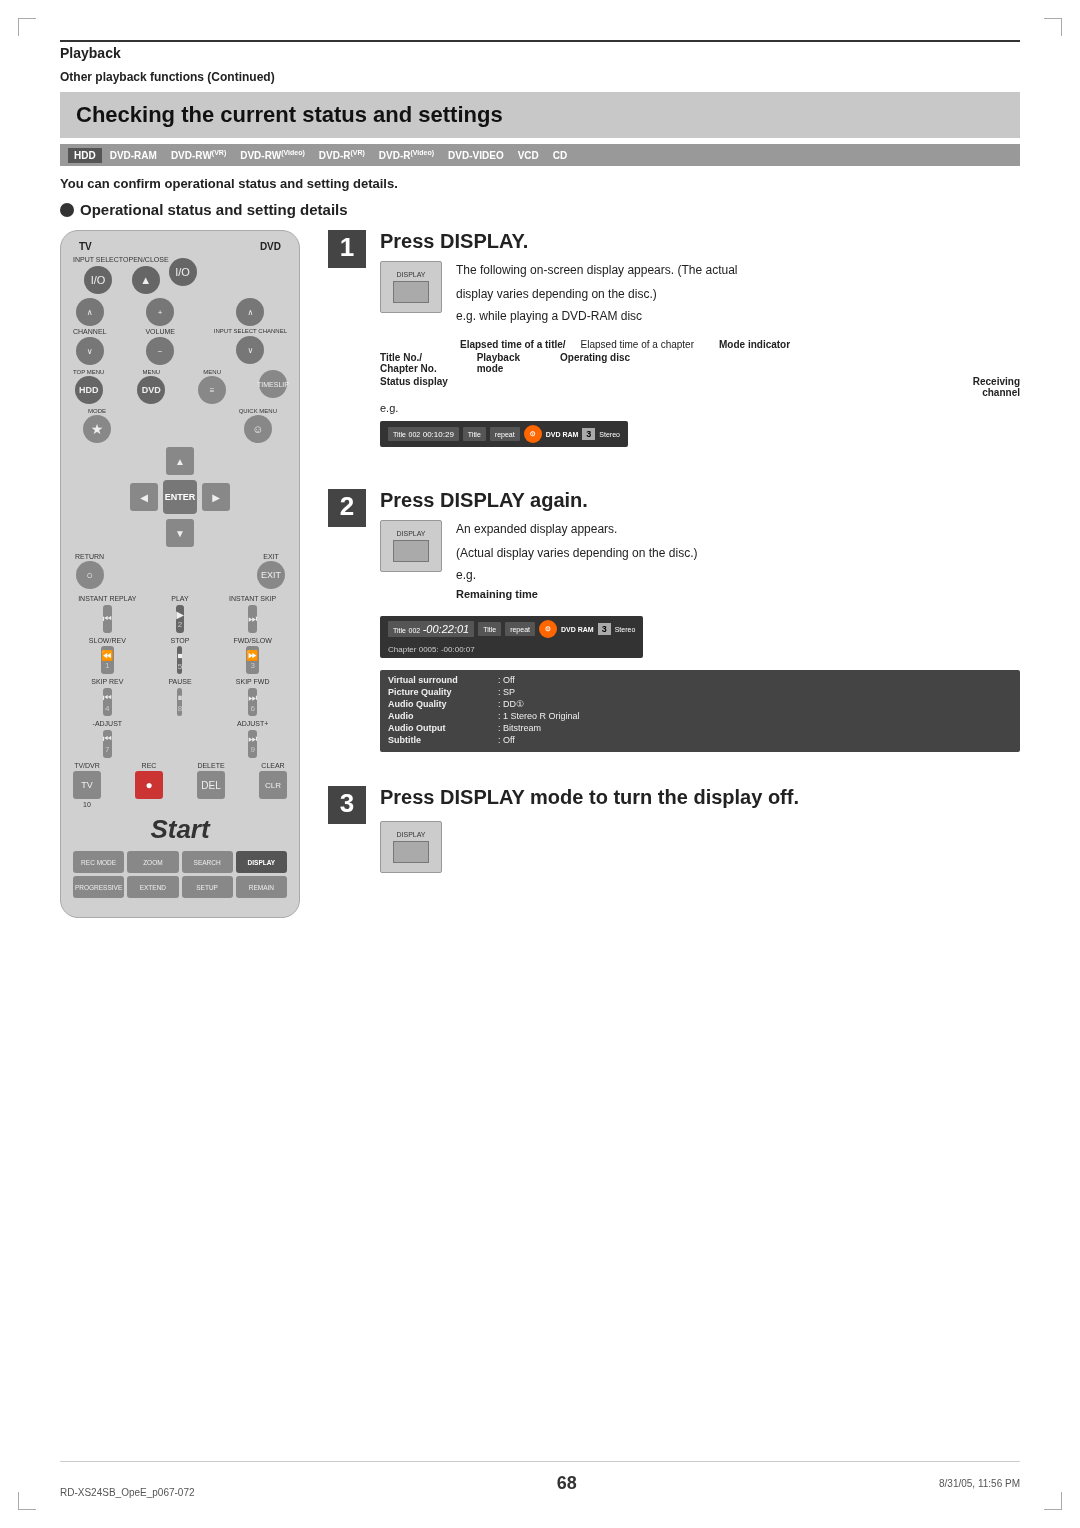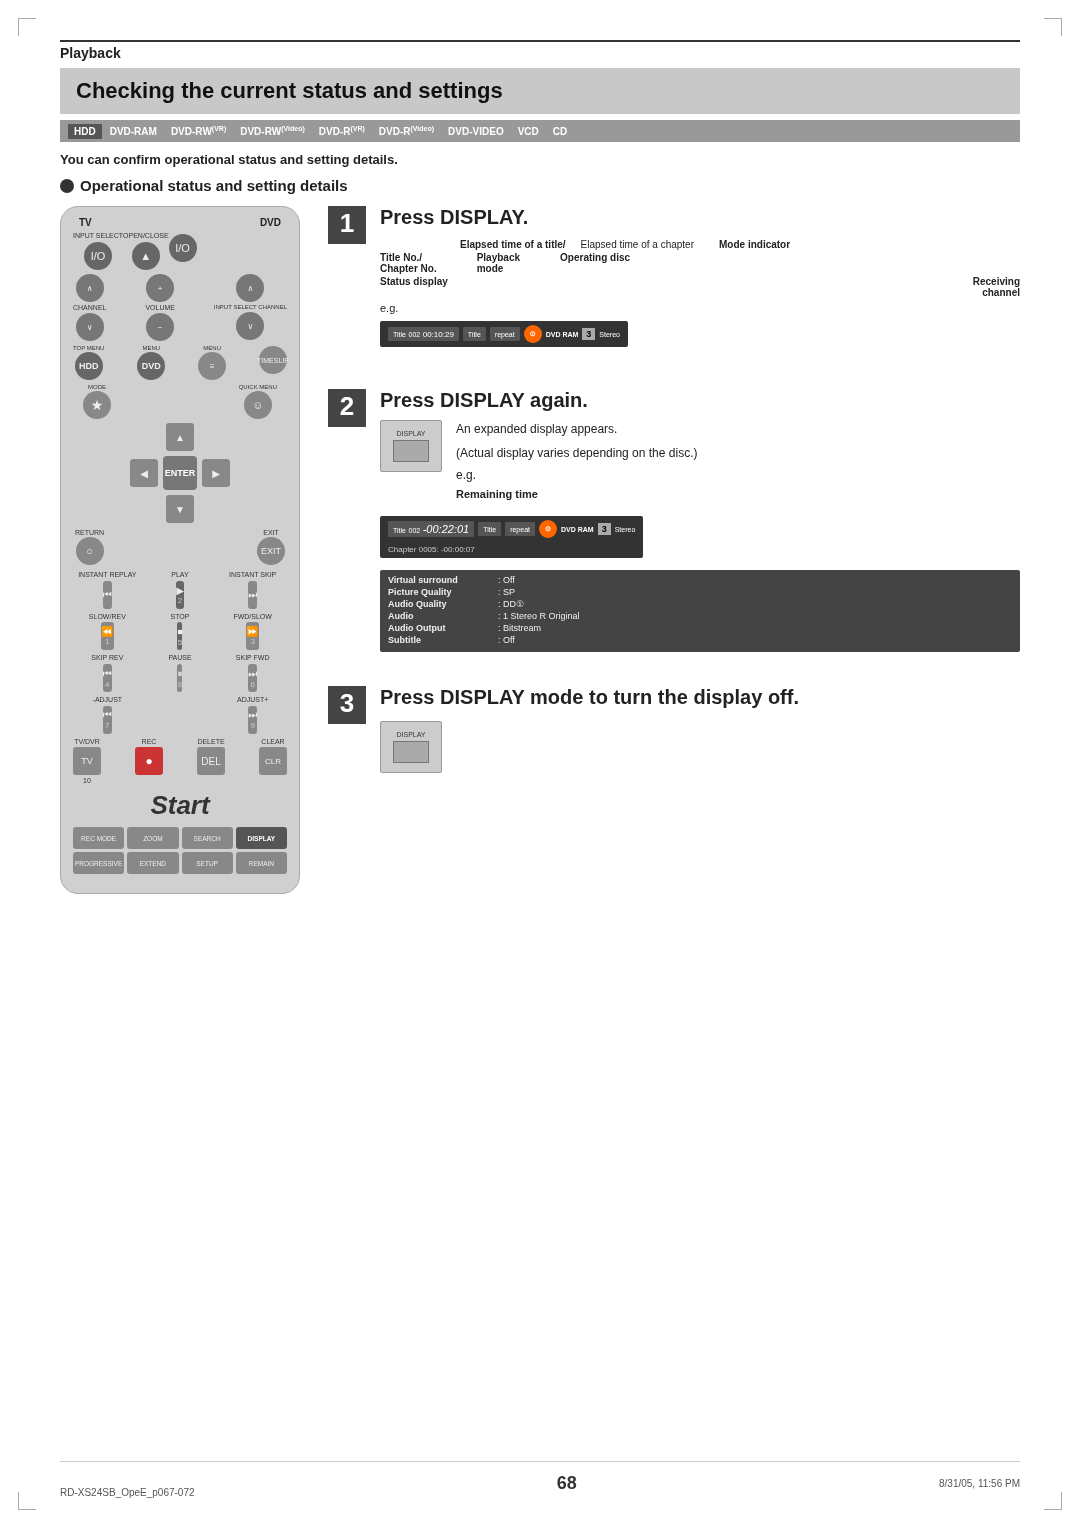--- a/index.html
+++ b/index.html
@@ -424,20 +424,21 @@
 
 <div class="page-container">
   <div class="corner-mark corner-tl"></div>
   <div class="corner-mark corner-tr"></div>
   <div class="corner-mark corner-bl"></div>
   <div class="corner-mark corner-br"></div>
 
   <div class="header-section">
     <div class="header-title">Playback</div>
   </div>
+  <div class="subheader">Other playback functions (Continued)</div>
 
   <div class="section-heading">
     <h2>Checking the current status and settings</h2>
   </div>
 
   <div class="mode-bar">
     <span class="mode-item active">HDD</span>
     <span class="mode-item">DVD-RAM</span>
     <span class="mode-item">DVD-RW<sup>(VR)</sup></span>
     <span class="mode-item">DVD-RW<sup>(Video)</sup></span>
@@ -672,20 +673,33 @@
       </div>
     </div>
 
     <div class="steps-section">
 
       <div class="step-block">
         <div class="step-number">1</div>
         <div class="step-content">
           <div class="step-title">Press DISPLAY.</div>
 
+          <div style="display:flex;gap:14px;align-items:flex-start;margin-bottom:8px;">
+            <div>
+              <div style="background:#ccc;border:1px solid #999;width:62px;height:52px;display:flex;align-items:center;justify-content:center;flex-direction:column;font-size:8px;color:#333;border-radius:2px;">
+                <div style="font-size:7px;">DISPLAY</div>
+                <div style="width:36px;height:22px;background:#aaa;border:1px solid #777;margin-top:3px;"></div>
+              </div>
+            </div>
+            <div>
+              <div class="step-body-text">The following on-screen display appears. (The actual</div>
+              <div class="step-body-text">display varies depending on the disc.)</div>
+              <div class="step-eg">e.g. while playing a DVD-RAM disc</div>
+            </div>
+          </div>
 
           <div class="diag-full">
             
             <div style="display:flex;gap:15px;font-size:10px;margin-bottom:2px;margin-left:80px;">
               <span class="ann-bold">Elapsed time of a title/</span>
               <span>Elapsed time of a chapter</span>
               <span style="margin-left:10px;" class="ann-bold">Mode indicator</span>
             </div>
             
             <div style="display:flex;justify-content:space-between;font-size:10px;margin-bottom:2px;">

